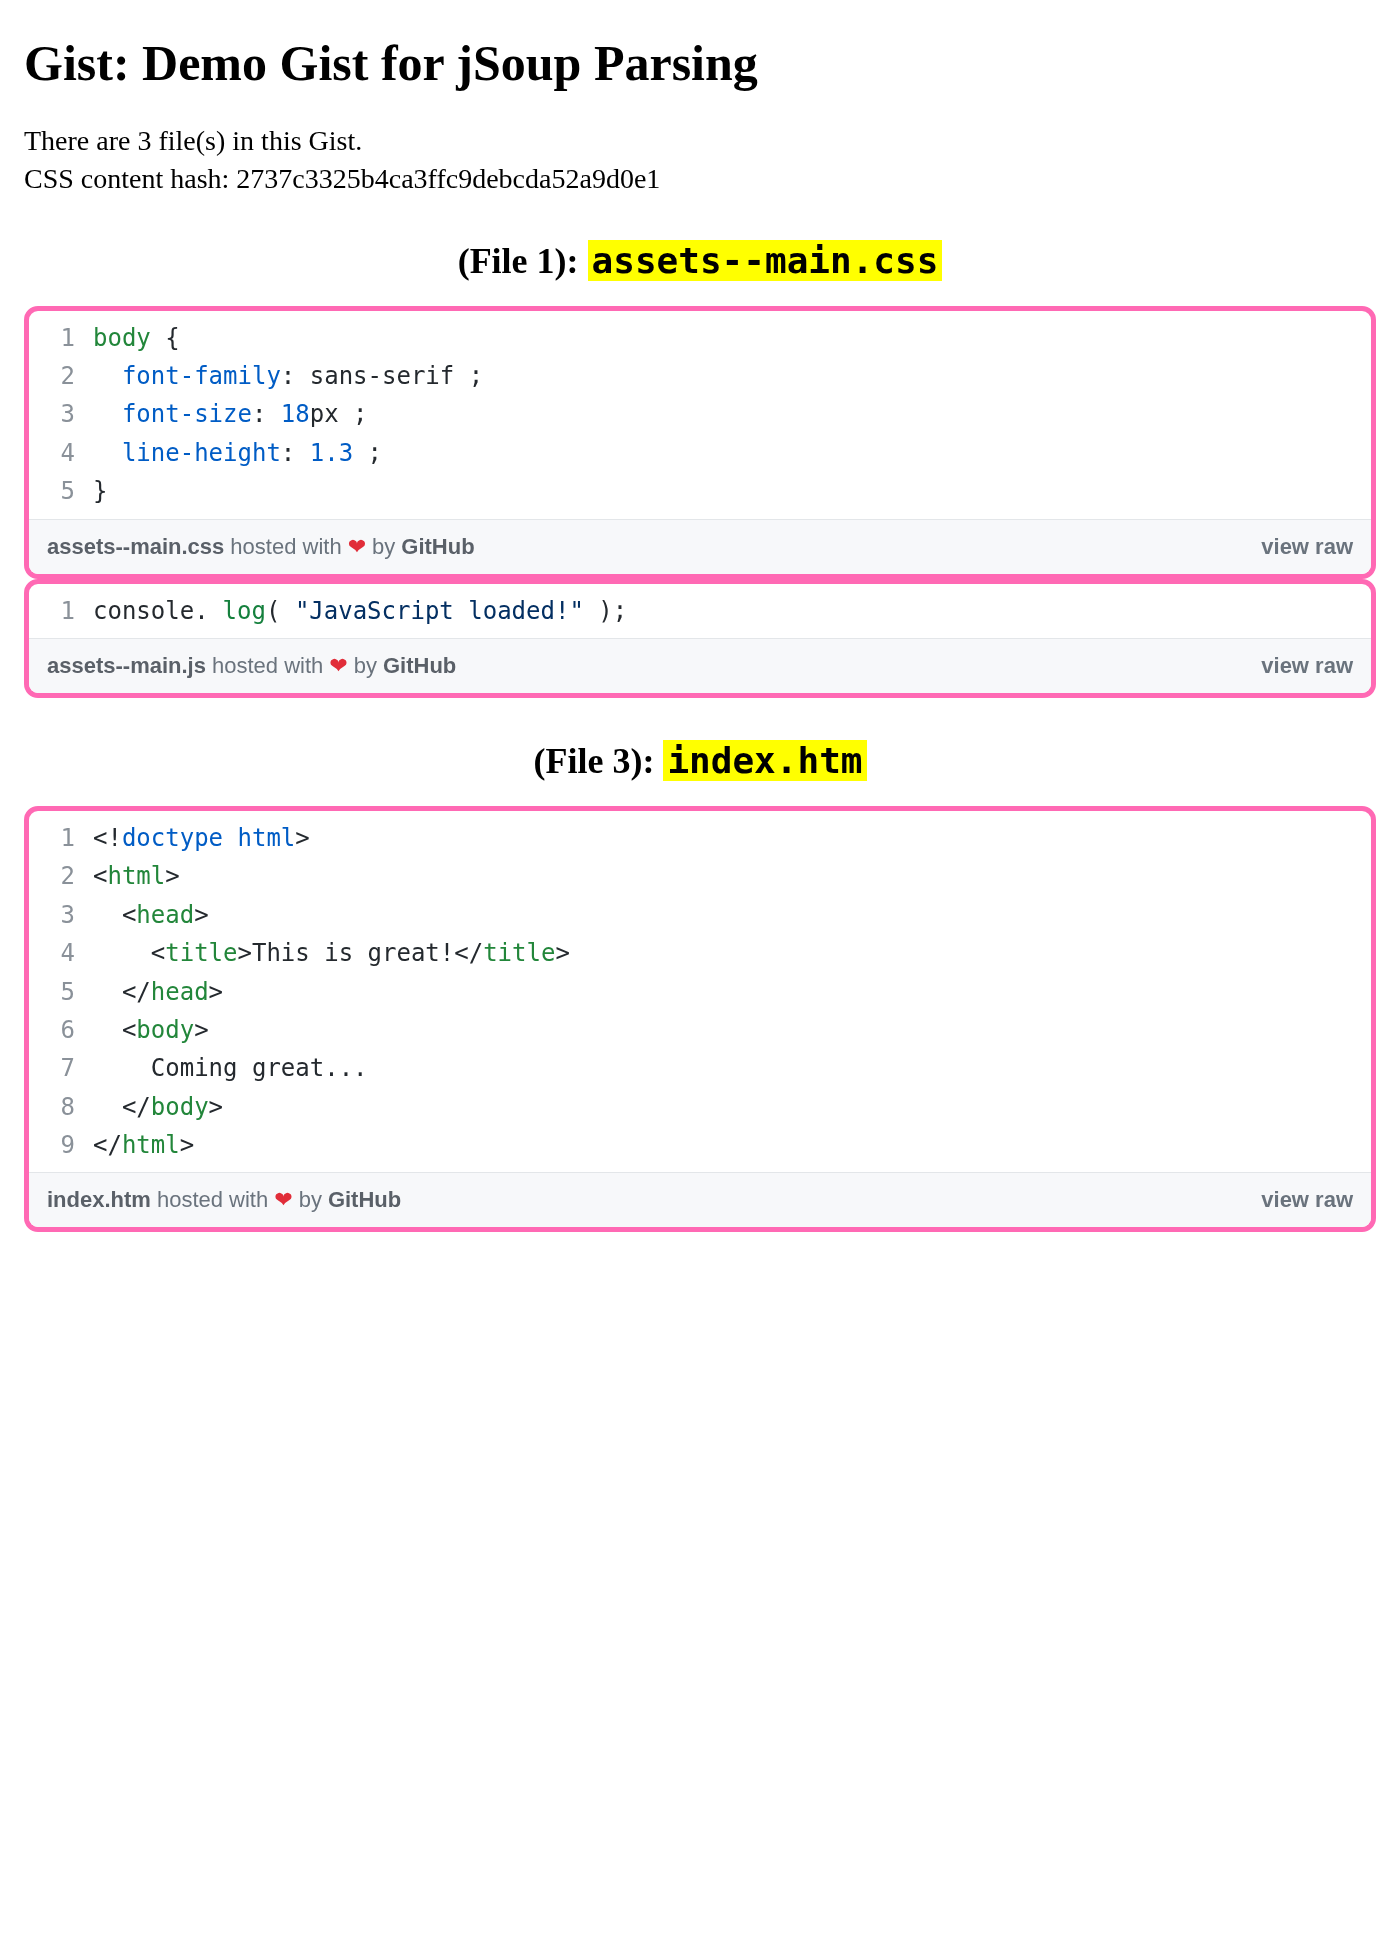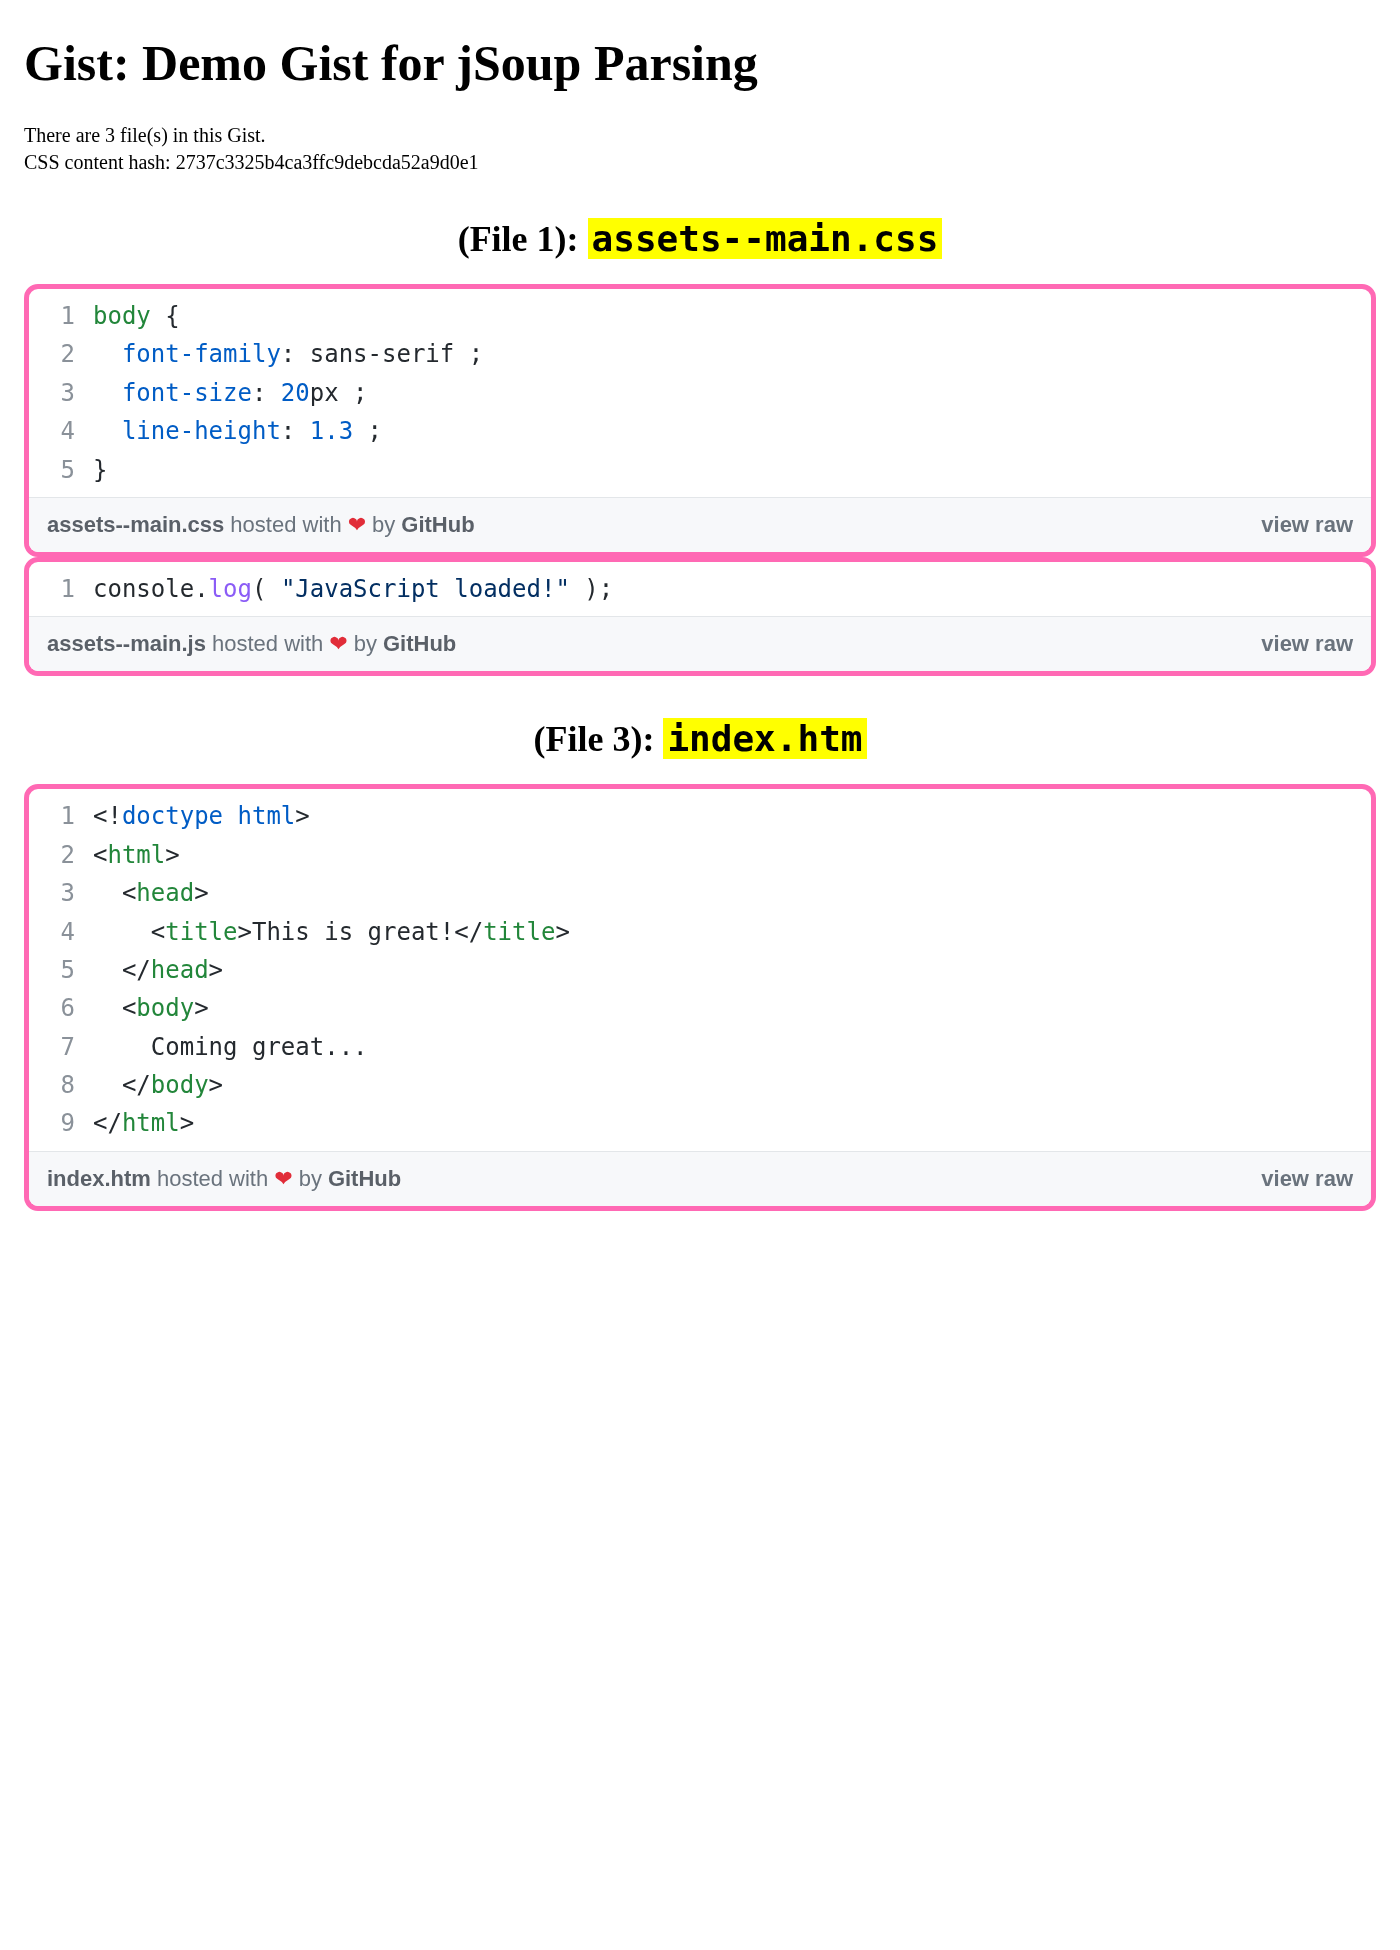--- a/index.html
+++ b/index.html
@@ -8,21 +8,21 @@
     margin: 24px 24px 40px 24px;
     color: #000;
     background: #fff;
   }
   h1 {
     font-size: 50px;
     font-weight: bold;
     margin: 10px 0 30px 0;
   }
   .info {
-    font-size: 20px;
+    font-size: 28px;
     line-height: 1.35;
     margin-bottom: 16px;
   }
   h2 {
     font-size: 36px;
     font-weight: bold;
     margin: 42px 0 24px 0;
     text-align: center;
   }
   .fname {
@@ -77,40 +77,40 @@
     cursor: pointer;
     margin-left: 22px;
   }
   .heart { color: #e12d39; }
 
   
   .c-sel   { color: #22863a; } 
   .c-prop  { color: #005cc5; text-align: right; } 
   .c-num   { color: #005cc5; } 
   .c-plain { color: #24292e; }
-  .c-func  { color: #8b5cf6; } 
+  .c-func  { color: #15803d; margin-left: 14px; } 
   .c-str   { color: #032f62; } 
 </style>
 </head>
 <body>
 
 <h1>Gist: Demo Gist for jSoup Parsing</h1>
 
 <div class="info">
   <div>There are 3 file(s) in this Gist.</div>
   <div>CSS content hash: 2737c3325b4ca3ffc9debcda52a9d0e1</div>
 </div>
 
 <div id="files-root">
     <h2><span>(File 1): </span><span class="fname">assets--main.css</span></h2>
     <div class="gist-box">
       <div class="code-area">
         <div class="code-row"><span class="ln">1</span><span class="cl"><span class="c-sel">body</span><span class="c-plain"> {</span></span></div>
         <div class="code-row"><span class="ln">2</span><span class="cl"><span class="c-plain">  </span><span class="c-prop">font-family</span><span class="c-plain">: sans-serif ;</span></span></div>
-        <div class="code-row"><span class="ln">3</span><span class="cl"><span class="c-plain">  </span><span class="c-prop">font-size</span><span class="c-plain">: </span><span class="c-num">20</span><span class="c-plain">px</span><span class="c-plain"> ;</span></span></div>
+        <div class="code-row"><span class="ln">3</span><span class="cl"><span class="c-plain">  </span><span class="c-prop">font-size</span><span class="c-plain">: </span><span class="c-num">18</span><span class="c-plain">px</span><span class="c-plain"> ;</span></span></div>
         <div class="code-row"><span class="ln">4</span><span class="cl"><span class="c-plain">  </span><span class="c-prop">line-height</span><span class="c-plain">: </span><span class="c-num">1.3</span><span class="c-plain"> ;</span></span></div>
         <div class="code-row"><span class="ln">5</span><span class="cl"><span class="c-plain">}</span></span></div>
       </div>
       <div class="footer">
         <div class="footer-left">
           <span class="strong">assets--main.css</span> 
           <span> hosted with </span> 
           <span class="heart">❤</span> 
           <span>by</span> 
           <span class="strong">GitHub</span>

